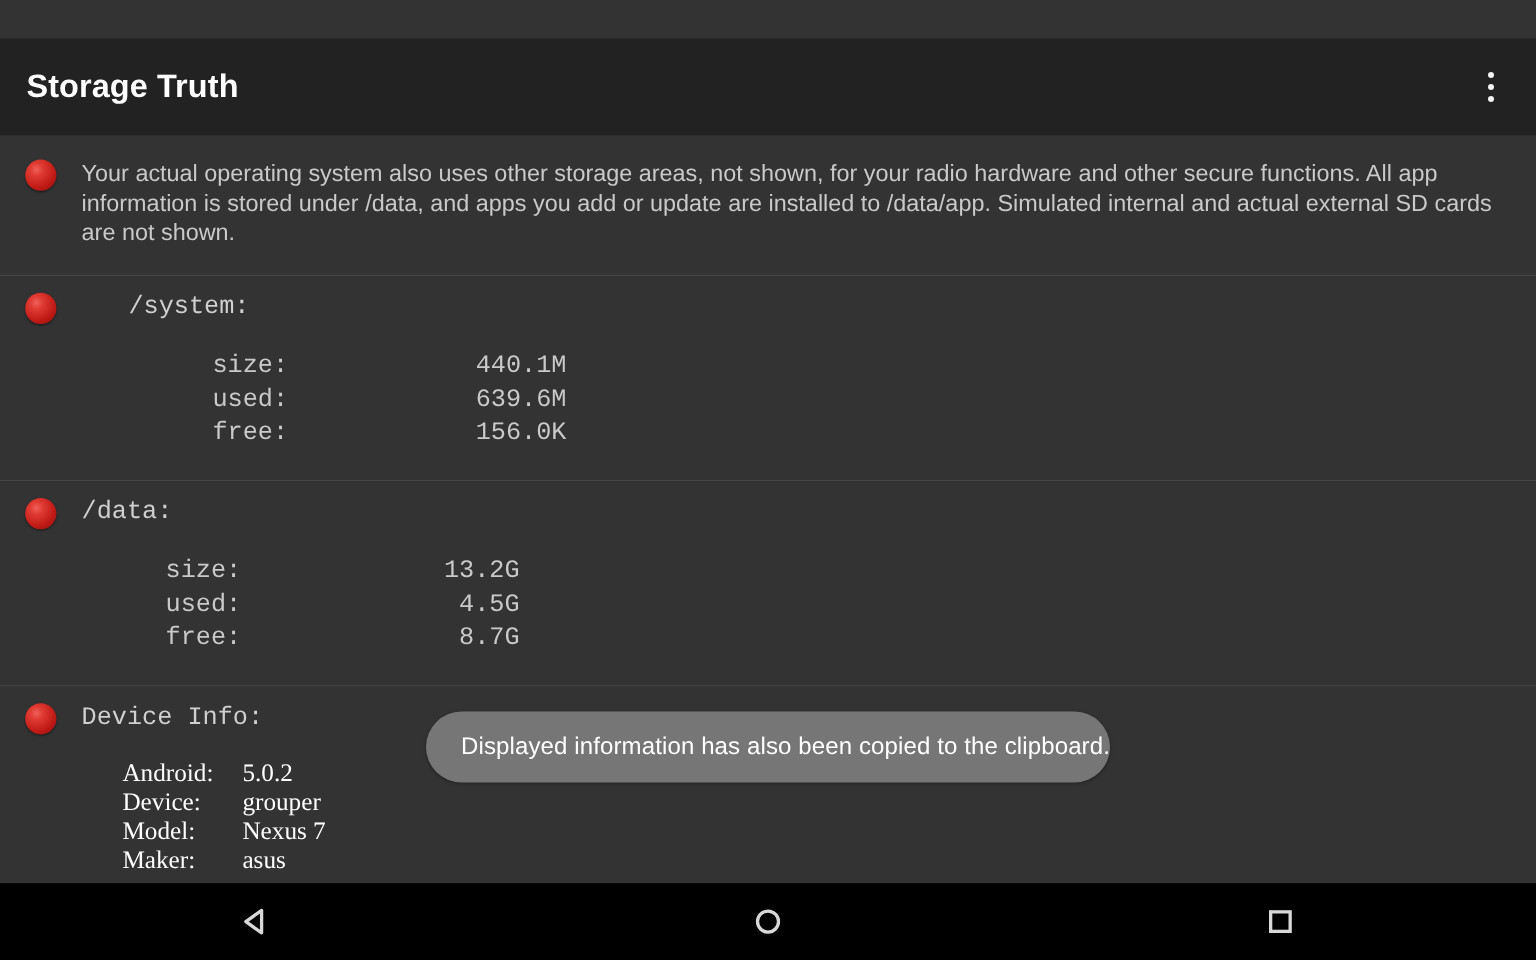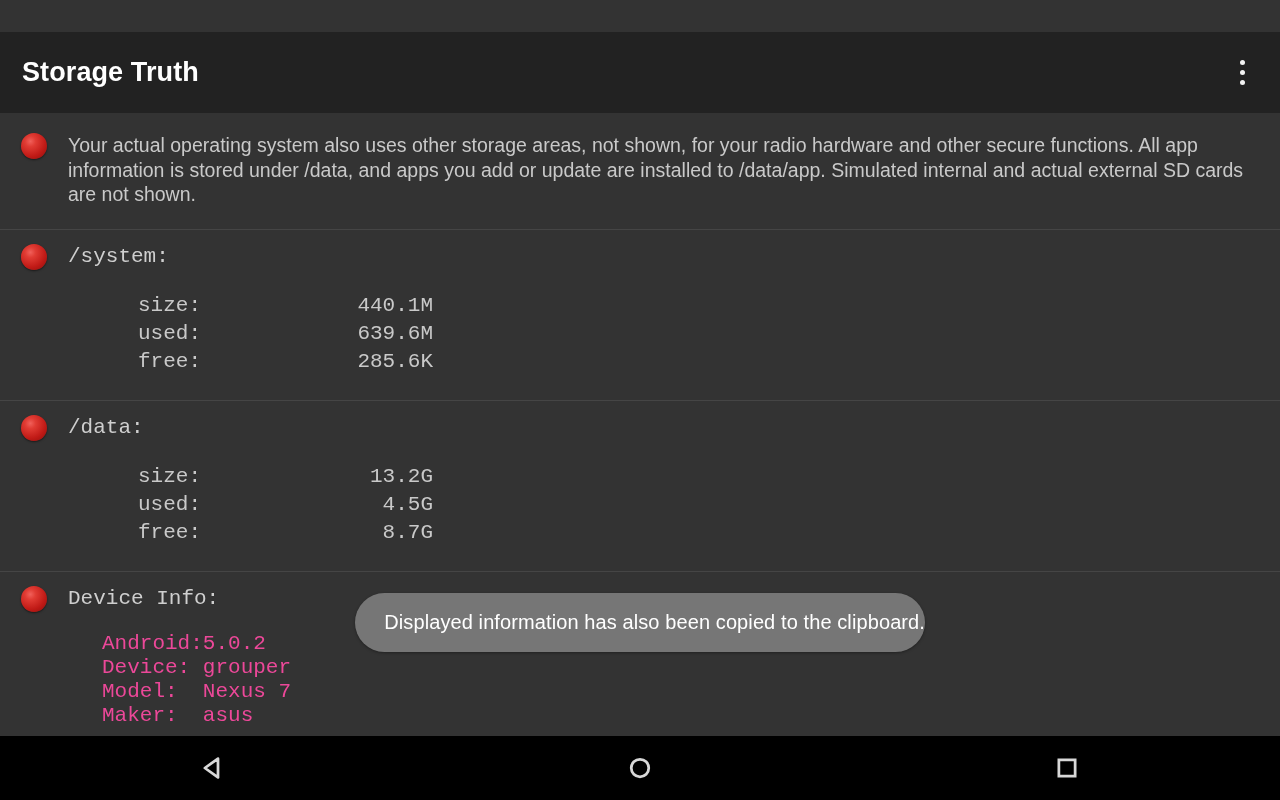--- a/index.html
+++ b/index.html
@@ -176,38 +176,38 @@
   }
   .stat-value {
     width: 145px;
     text-align: right;
   }
   .info-table {
     margin-top: 20px;
     border-collapse: collapse;
   }
   .info-table td {
-    font-family: Liberation Mono, monospace;
+    font-family: Liberation Serif, serif;
     font-size: 21px;
     line-height: 24px;
-    color: #ec4899;
+    color: #ffffff;
     padding: 0;
   }
   .info-label {
     width: 100px;
     padding-left: 34px !important;
     text-align: left;
   }
   .info-value {
     text-align: left;
   }
 
   
   #item-note      { padding: 20px 0 22px 0; }
-  #item-system    { padding: 14px 0 24px 0; }
+  #item-system    { padding: 14px 0 24px 0; gap: 39px; }
   #item-data      { padding: 14px 0 24px 0; }
   #item-device    { padding: 14px 0 20px 0; }
 
   
   #toast {
     position: absolute;
     left: 355px;
     top: 593px;
     width: 570px;
     height: 59px;
@@ -327,21 +327,21 @@
               <tr>
             <td class="stat-label">size:</td>
             <td class="stat-value">440.1M</td>
           </tr>
           <tr>
             <td class="stat-label">used:</td>
             <td class="stat-value">639.6M</td>
           </tr>
           <tr>
             <td class="stat-label">free:</td>
-            <td class="stat-value">285.6K</td>
+            <td class="stat-value">156.0K</td>
           </tr>
         </tbody>
           </table>
       </div>
     </div>
 
     <div class="list-item" id="item-data">
       <div class="bullet-cell">
         <span class="bullet"></span>
       </div>

